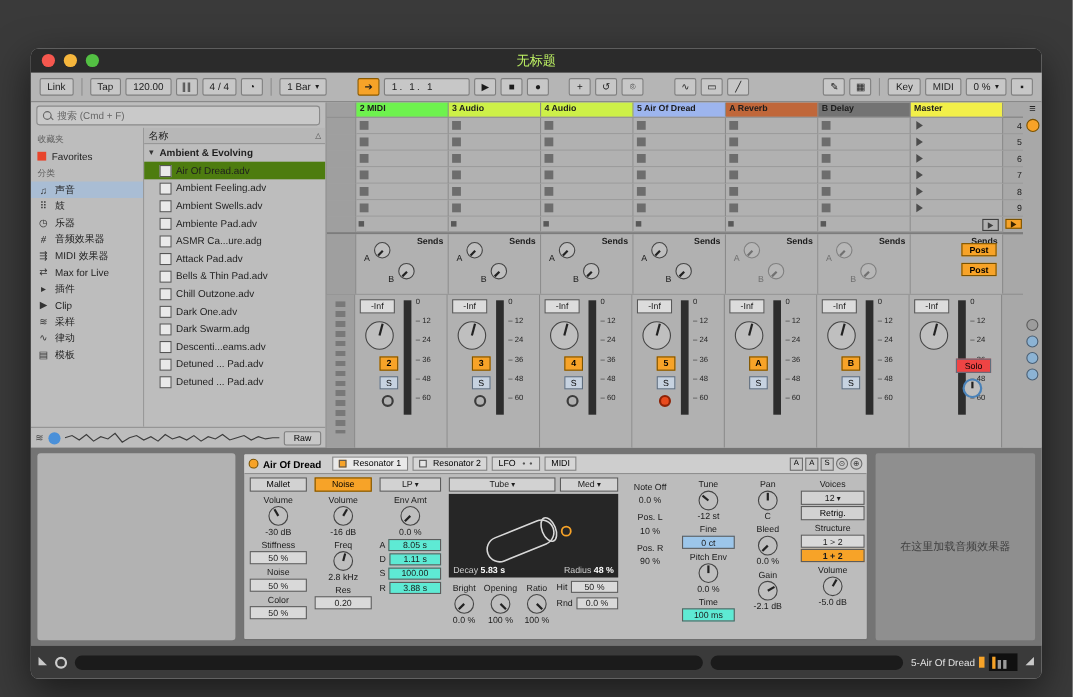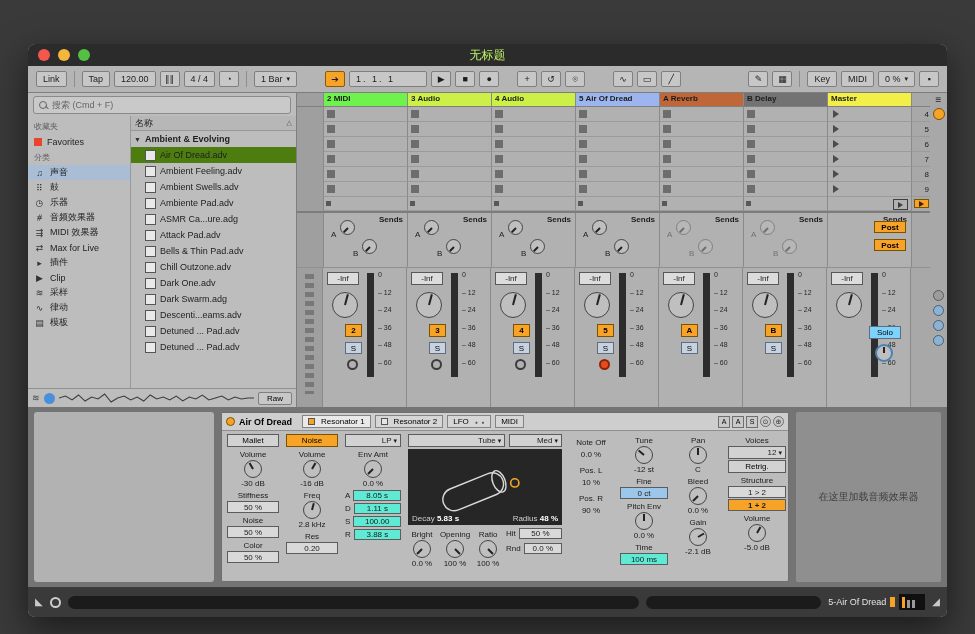--- a/index.html
+++ b/index.html
@@ -108,21 +108,21 @@
   .scale span{display:block;height:17.5px;font-size:7px;color:#262626;}
   .scale .mark::before{content:"– ";}
   .vknob{position:absolute;left:9px;top:24px;width:26px;height:26px;}
   .numbtn{position:absolute;left:22px;top:56px;width:17px;height:13px;background:#f7a328;
           border:1px solid #7a5200;font-weight:bold;font-size:8px;font-family:inherit;text-align:center;padding:0;}
   .sbtn{position:absolute;left:22px;top:74px;width:17px;height:12px;background:#c6d2e0;
         border:1px solid #5f6d7d;font-size:8px;font-family:inherit;text-align:center;padding:0;}
   .arm{position:absolute;left:24px;top:91px;width:11px;height:11px;border-radius:50%;
        border:2px solid #3c3c3c;background:transparent;box-sizing:border-box;}
   .armed .arm{background:#e84b1e;border-color:#8e2307;}
-  .solobtn{position:absolute;left:42px;top:58px;width:32px;height:13px;background:#7dd3fc;
+  .solobtn{position:absolute;left:42px;top:58px;width:32px;height:13px;background:#ef4444;
            border:1px solid #5f6d7d;font-size:8px;font-family:inherit;z-index:2;padding:0;}
   .cueknob{position:absolute;left:48px;top:76px;width:18px;height:18px;z-index:2;border:2px solid #4a82b8;}
   .edge{position:absolute;right:0;top:0;width:17px;height:100%;background:#a8a8a8;}
   .emenu{display:block;text-align:center;font-size:10px;color:#222;margin-top:1px;line-height:11px;}
   .ecirc{display:block;width:12px;height:12px;border-radius:50%;background:#f7a328;border:1px solid #7a5200;
          margin:3px auto 0;box-sizing:border-box;}
   .etogs{margin-top:170px;}
   .etog{width:11px;height:11px;border-radius:50%;margin:4px auto 0;border:1px solid #4a5f74;background:#8cb3d4;box-sizing:border-box;}
   .etog.gray{background:#9c9c9c;border-color:#5a5a5a;}
   
@@ -146,21 +146,21 @@
   .hico{width:11px;height:11px;border-radius:50%;border:1px solid #6f6f6f;background:#c9c9c9;
         font-size:7px;display:flex;align-items:center;justify-content:center;color:#333;box-sizing:border-box;}
   .dev-body{flex:1;display:flex;gap:7px;padding:3px 5px;font-size:8px;color:#1b1b1b;}
   .dcol{display:flex;flex-direction:column;align-items:center;gap:1px;}
   .c1{flex:0 0 52px;}.c2{flex:0 0 52px;}.c3{flex:0 0 56px;}.c4{flex:0 0 154px;}
   .c5{flex:0 0 44px;}.c6{flex:0 0 48px;}.c7{flex:0 0 46px;}.c8{flex:0 0 58px;}
   .dbtn{width:100%;height:13px;background:#d2d2d2;border:1px solid #5c5c5c;font-size:8px;
         font-family:inherit;display:flex;align-items:center;justify-content:center;padding:0;box-sizing:border-box;}
   .dbtn.orange{background:#f7a328;border-color:#7a5200;}
   .dd{width:100%;height:13px;background:#d2d2d2;border:1px solid #5c5c5c;display:flex;align-items:center;
-      justify-content:flex-end;padding:0 3px;box-sizing:border-box;}
+      justify-content:center;padding:0 3px;box-sizing:border-box;}
   .plabel{margin-top:2px;white-space:nowrap;}
   .dknob{width:18px;height:18px;}
   .vbox{width:100%;height:12px;background:#d9d9d9;border:1px solid #5c5c5c;display:flex;
         align-items:center;justify-content:center;box-sizing:border-box;white-space:nowrap;}
   .vbox.blue{background:#5eead4;}
   .vbox.bsel{background:#9cc6ea;}
   .vbox.orange{background:#f7a328;font-weight:bold;}
   .adsr{width:100%;display:flex;align-items:center;gap:3px;margin-top:1px;}
   .adsr .vbox{height:11px;flex:1;}
   .resrow{width:100%;display:flex;gap:4px;}

